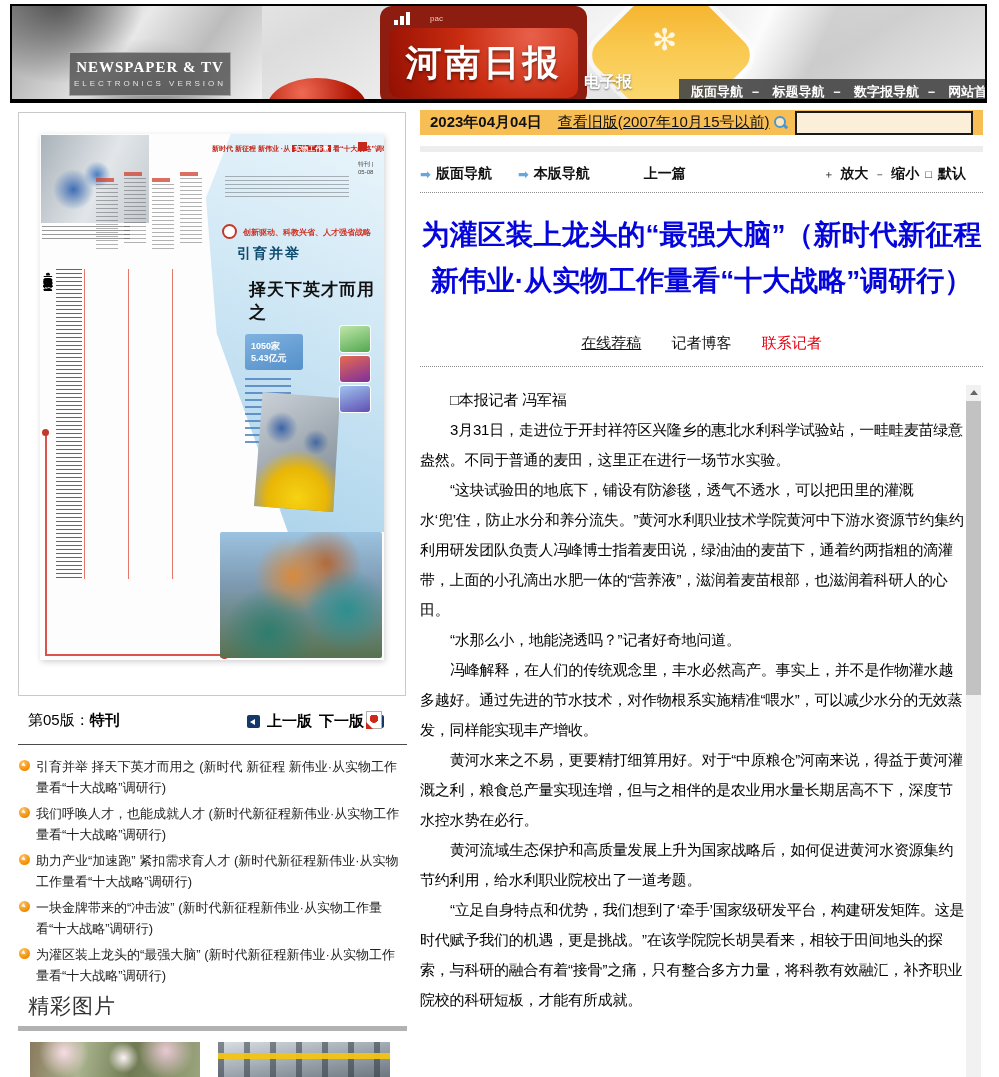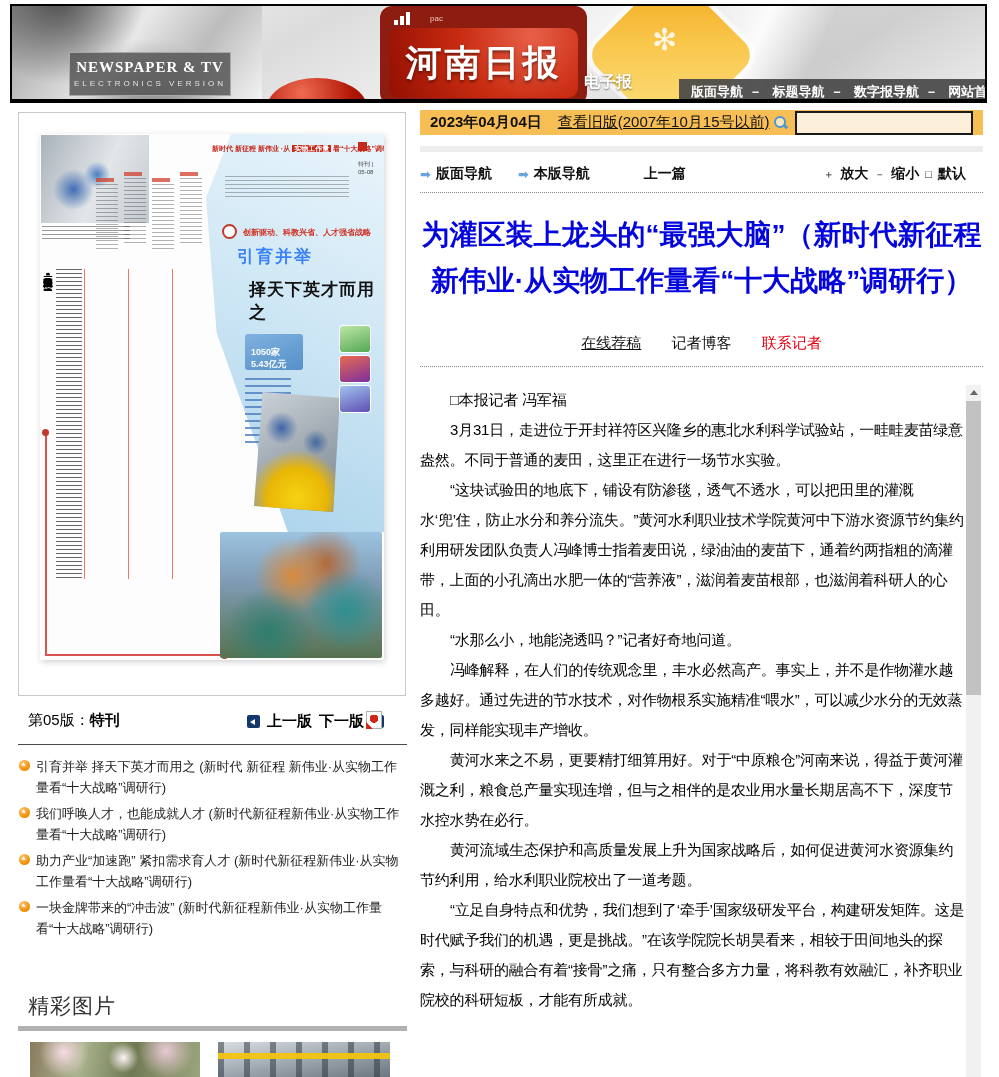--- a/index.html
+++ b/index.html
@@ -58,37 +58,37 @@
   .np-caption { position:absolute; left:2px; top:92px; width:88px; height:16px; }
   .stripes { background:repeating-linear-gradient(to bottom, rgba(70,70,70,.55) 0 1px, transparent 1px 4px); }
   .np-slogan { position:absolute; left:172px; top:10px; width:160px; font-size:7px; font-weight:bold; color:#c5281c; white-space:nowrap; }
   .np-slogan b { background:#c5281c; color:#fff; padding:0 2px; }
   .np-slogan-sq { position:absolute; left:318px; top:8px; width:9px; height:9px; background:#c5281c; }
   .np-corner { position:absolute; left:318px; top:26px; width:24px; font-size:6px; color:#444; line-height:8px; }
   .np-graypar { position:absolute; left:185px; top:42px; width:124px; height:24px; opacity:.7; }
   .np-badge { position:absolute; left:182px; top:90px; width:15px; height:15px; border-radius:50%;
     border:2px solid #c0392b; background:#fff; }
   .np-strategy { position:absolute; left:203px; top:93px; font-size:8px; font-weight:bold; color:#d03020; }
-  .np-h1 { position:absolute; left:197px; top:111px; font-size:17px; font-weight:bold; color:#3b82f6; letter-spacing:2px; }
+  .np-h1 { position:absolute; left:197px; top:111px; font-size:14px; font-weight:bold; color:#0c4a6e; letter-spacing:2px; }
   .np-h2 { position:absolute; left:209px; top:144px; font-size:17px; font-weight:bold; color:#111; letter-spacing:1px; }
   .np-minicol { position:absolute; width:22px; height:66px; opacity:.75; }
   .np-minicol::before { content:""; position:absolute; left:0; top:-6px; width:18px; height:4px; background:#d0402e; }
   .np-cols { position:absolute; left:2px; top:135px; width:176px; height:310px; }
   .np-colgrp { position:absolute; top:0; height:100%; width:42px; }
   .np-vtitle { position:absolute; left:0; top:2px; writing-mode:vertical-rl; text-orientation:upright;
     font-size:9px; font-weight:bold; color:#000; line-height:11px; max-height:300px; overflow:hidden; }
   .np-colstripes { position:absolute; left:14px; top:0; width:26px; height:100%; opacity:.65; }
   .np-redrule { position:absolute; top:135px; width:1px; height:310px; background:#e05545; opacity:.8; }
   .np-lline-v { position:absolute; left:5px; top:300px; width:2px; height:222px; background:#d9534f; }
   .np-lline-h { position:absolute; left:5px; top:520px; width:178px; height:2px; background:#d9534f; }
   .np-lsq1 { position:absolute; left:2px; top:295px; width:7px; height:7px; background:#c0392b; border-radius:50%; }
   .np-lsq2 { position:absolute; left:180px; top:516px; width:9px; height:9px; border:2px solid #c0392b; border-radius:50%; background:#fff; }
   .np-info { position:absolute; left:205px; top:200px; width:58px; height:36px; border-radius:3px;
     background:linear-gradient(160deg,#7fb2e0,#5590c9); color:#fff; font-weight:bold; font-size:9px;
-    display:flex; flex-direction:column; justify-content:flex-end; padding-left:6px; line-height:12px; }
+    display:flex; flex-direction:column; justify-content:center; padding-left:6px; line-height:12px; }
   .np-bluetext { position:absolute; left:205px; top:244px; width:46px; height:70px;
     background:repeating-linear-gradient(to bottom, rgba(75,125,190,.8) 0 2px, transparent 2px 7px); }
   .np-workers { position:absolute; left:214px; top:258px; width:86px; height:120px;
     clip-path:polygon(10% 0,100% 5%,92% 100%,0 95%);
     background:
       radial-gradient(circle at 50% 88%, #f6d313 0%, #e9b606 26%, rgba(233,182,6,0) 42%),
       radial-gradient(circle at 32% 30%, #3c64a8 0%, rgba(60,100,168,0) 16%),
       radial-gradient(circle at 72% 42%, #46699f 0%, rgba(70,105,159,0) 14%),
       linear-gradient(150deg,#cdd3d9 0%,#97a1aa 60%,#7c868f 100%); }
   .np-poster { position:absolute; left:300px; width:30px; height:26px; border-radius:3px; box-shadow:0 0 0 1px #fff; }
@@ -307,20 +307,24 @@
       <div class="art-item">
         <span class="bullet"></span>
         <span>助力产业“加速跑” 紧扣需求育人才 (新时代新征程新伟业·从实物工作量看“十大战略”调研行)</span>
       </div>
 
       <div class="art-item">
         <span class="bullet"></span>
         <span>一块金牌带来的“冲击波” (新时代新征程新伟业·从实物工作量看“十大战略”调研行)</span>
       </div>
 
+      <div class="art-item">
+        <span class="bullet"></span>
+        <span>为灌区装上龙头的“最强大脑” (新时代新征程新伟业·从实物工作量看“十大战略”调研行)</span>
+      </div>
     </div>
 
   <div class="gallery-title">精彩图片</div>
   <div class="gallery-bar"></div>
   <div class="gal-photo gal-photo1"></div>
   <div class="gal-photo gal-photo2"></div>
 
   <div class="datebar">
     <span class="date-text">2023年04月04日</span>
     <a class="oldver-link">查看旧版(2007年10月15号以前)</a>

